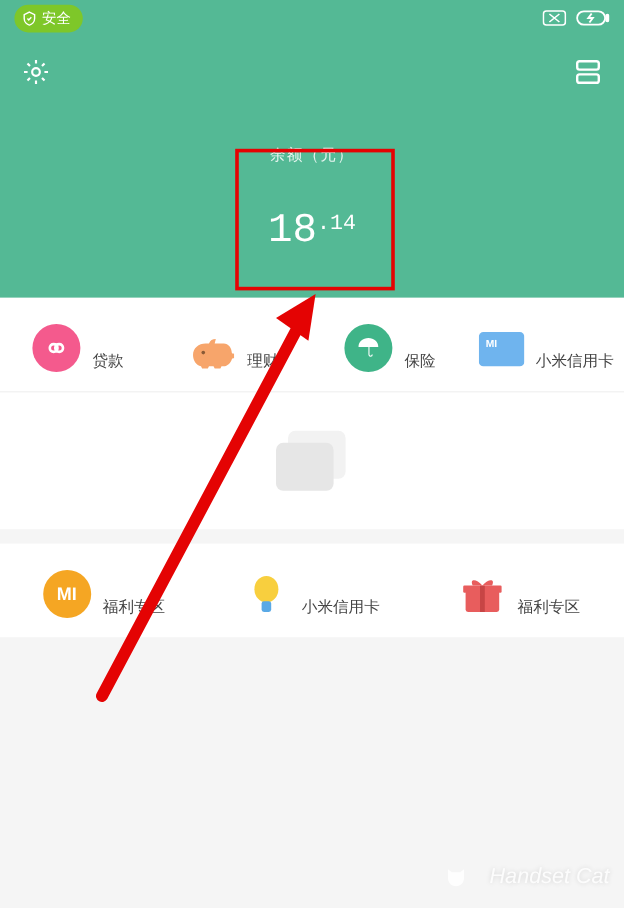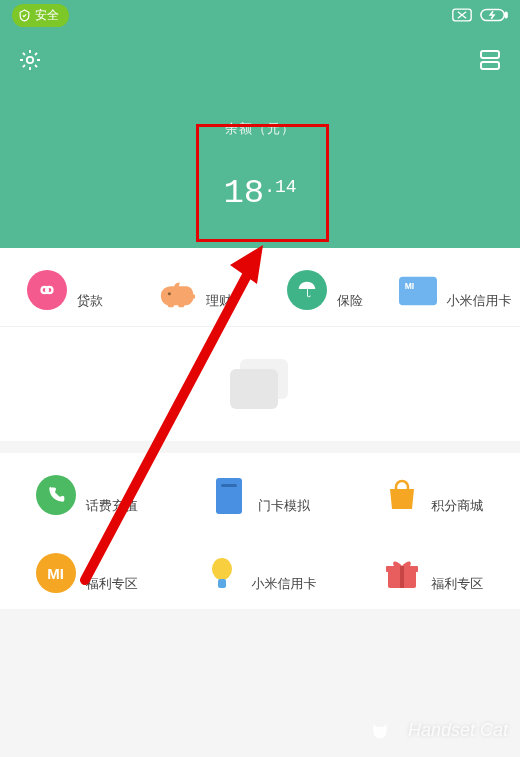--- a/index.html
+++ b/index.html
@@ -239,48 +239,20 @@
 <div class="banner">
   <div class="banner-stack">
     <div class="banner-back"></div>
       <div class="banner-front"></div>
   </div>
 </div>
 
 <div class="panel">
   <div class="row">
     <div class="cell">
-      <div class="icon-wrap" style="background:#4cb963">
-        <svg width="20" height="20" viewBox="0 0 24 24" fill="#fff">
-            <path d="M6 2c-1 0-2 1-2 2 0 9 7 16 16 16 1 0 2-1 2-2v-3c0-1-1-2-2-2l-3 1c-1 0-1 0-2-1l-3-3c-1-1-1-1-1-2l1-3c0-1-1-2-2-2H6z"></path>
-          </svg>
-      </div>
-      <div class="label">话费充值</div>
-    </div>
-    <div class="cell">
-      <div class="icon-sq">
-        <svg width="26" height="36" viewBox="0 0 26 36">
-            <rect width="26" height="36" rx="3" fill="#4a90e2"></rect>
-            <rect x="5" y="6" width="16" height="3" rx="1.5" fill="#2f6cb3"></rect>
-          </svg>
-      </div>
-      <div class="label">门卡模拟</div>
-    </div>
-    <div class="cell">
-      <div class="icon-sq">
-        <svg width="34" height="34" viewBox="0 0 34 34">
-            <path fill="#f5a623" d="M5 10h24l-2 20H7z"></path>
-            <path fill="none" stroke="#f5a623" stroke-width="2.5" d="M11 12V8a6 6 0 0 1 12 0v4"></path>
-          </svg>
-      </div>
-      <div class="label">积分商城</div>
-    </div>
-  </div>
-  <div class="row">
-    <div class="cell">
       <div class="icon-wrap" style="background:#f5a623">
         <span style="color:#fff;font-weight:700;font-size:15px;">MI</span>
       </div>
       <div class="label">福利专区</div>
     </div>
     <div class="cell">
       <div class="icon-sq">
         <svg width="26" height="36" viewBox="0 0 26 36">
             <ellipse cx="13" cy="13" rx="10" ry="11" fill="#f8cf3e"></ellipse>
             <rect x="9" y="23" width="8" height="9" rx="2" fill="#5aa9e6"></rect>

